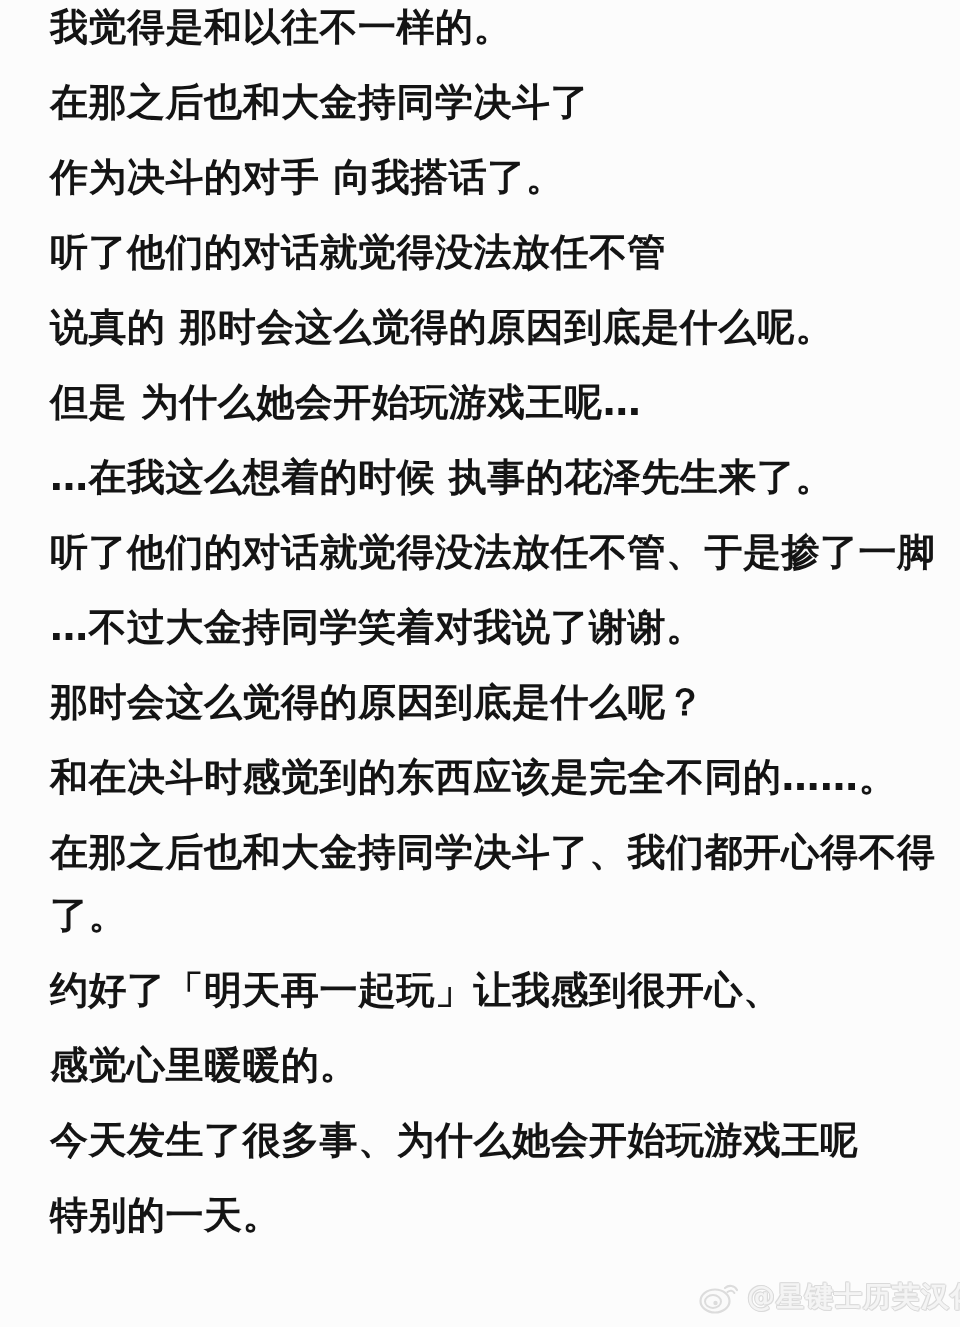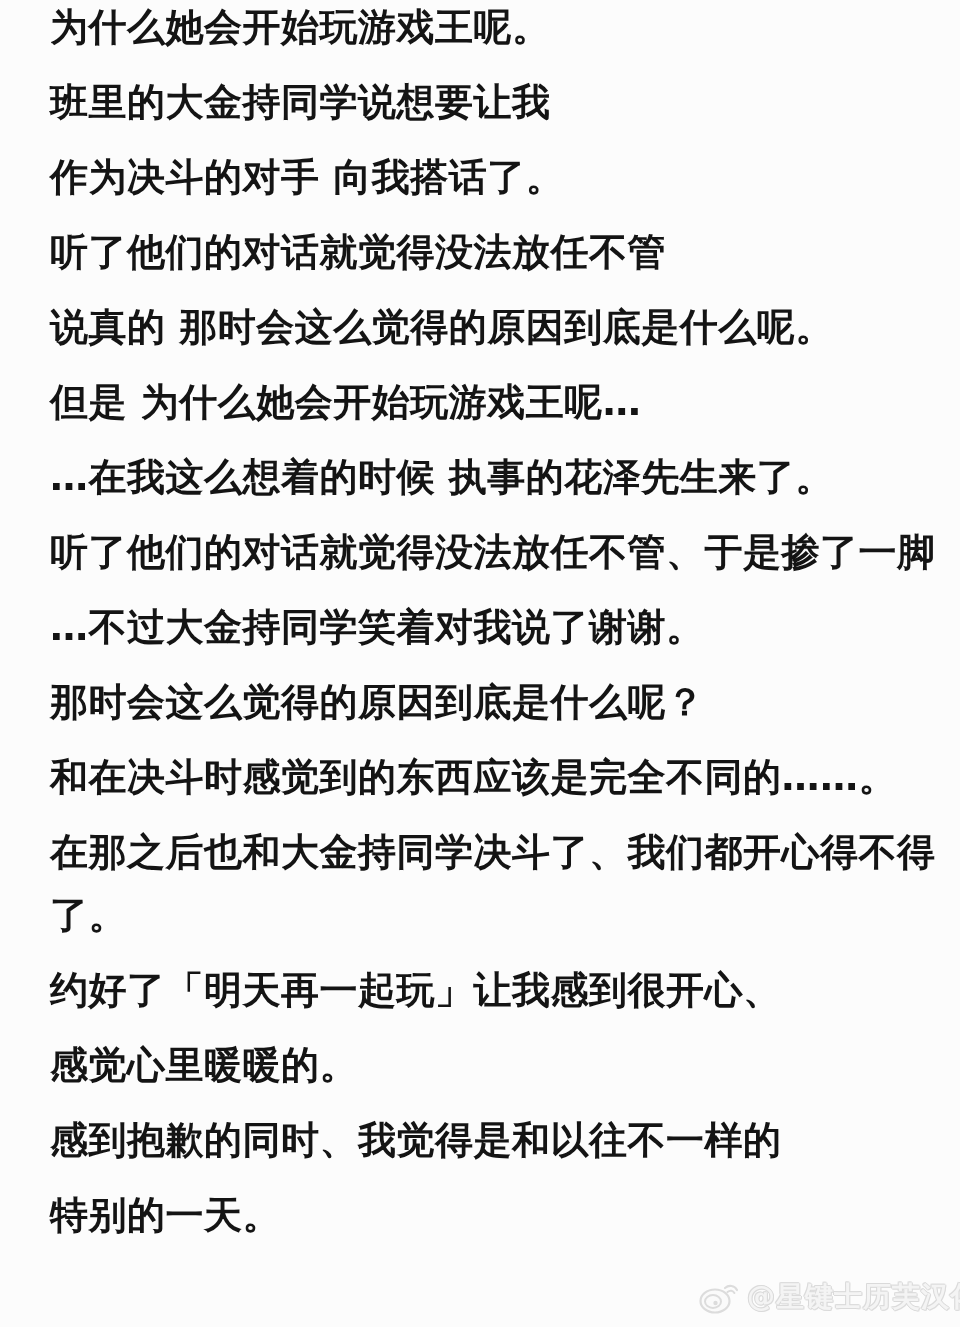--- a/index.html
+++ b/index.html
@@ -59,36 +59,36 @@
       0 1px 0 #dadada,
       0 -1px 0 #dadada,
       1px 1px 0 #e0e0e0,
       -1px -1px 0 #e0e0e0;
   }
 </style>
 </head>
 <body>
 
 <div class="diary">
-  <p class="diary-line">为什么她会开始玩游戏王呢。</p>
-  <p class="diary-line">班里的大金持同学说想要让我</p>
+  <p class="diary-line">我觉得是和以往不一样的。</p>
+  <p class="diary-line">在那之后也和大金持同学决斗了</p>
   <p class="diary-line">作为决斗的对手 向我搭话了。</p>
   <p class="diary-line">听了他们的对话就觉得没法放任不管</p>
   <p class="diary-line">说真的 那时会这么觉得的原因到底是什么呢。</p>
   <p class="diary-line">但是 为什么她会开始玩游戏王呢…</p>
   <p class="diary-line">…在我这么想着的时候 执事的花泽先生来了。</p>
   <p class="diary-line">听了他们的对话就觉得没法放任不管、于是掺了一脚</p>
   <p class="diary-line">…不过大金持同学笑着对我说了谢谢。</p>
   <p class="diary-line">那时会这么觉得的原因到底是什么呢？</p>
   <p class="diary-line">和在决斗时感觉到的东西应该是完全不同的……。</p>
   <p class="diary-line">在那之后也和大金持同学决斗了、我们都开心得不得</p>
   <p class="diary-line wrap-continuation">了。</p>
   <p class="diary-line">约好了「明天再一起玩」让我感到很开心、</p>
   <p class="diary-line">感觉心里暖暖的。</p>
-  <p class="diary-line">感到抱歉的同时、我觉得是和以往不一样的</p>
+  <p class="diary-line">今天发生了很多事、为什么她会开始玩游戏王呢</p>
   <p class="diary-line">特别的一天。</p>
 </div>
 
 <div class="watermark">
   <svg class="watermark-icon" viewBox="0 0 42 38" fill="none" xmlns="http://www.w3.org/2000/svg">
 
     <ellipse cx="17" cy="23" rx="14.5" ry="11.5" stroke="#dcdcdc" stroke-width="2.2" fill="#fafafa"></ellipse>
     <ellipse cx="15" cy="23.5" rx="8" ry="6.5" stroke="#dcdcdc" stroke-width="2" fill="none"></ellipse>
     <circle cx="17.5" cy="25" r="2.2" fill="#dcdcdc"></circle>
 

